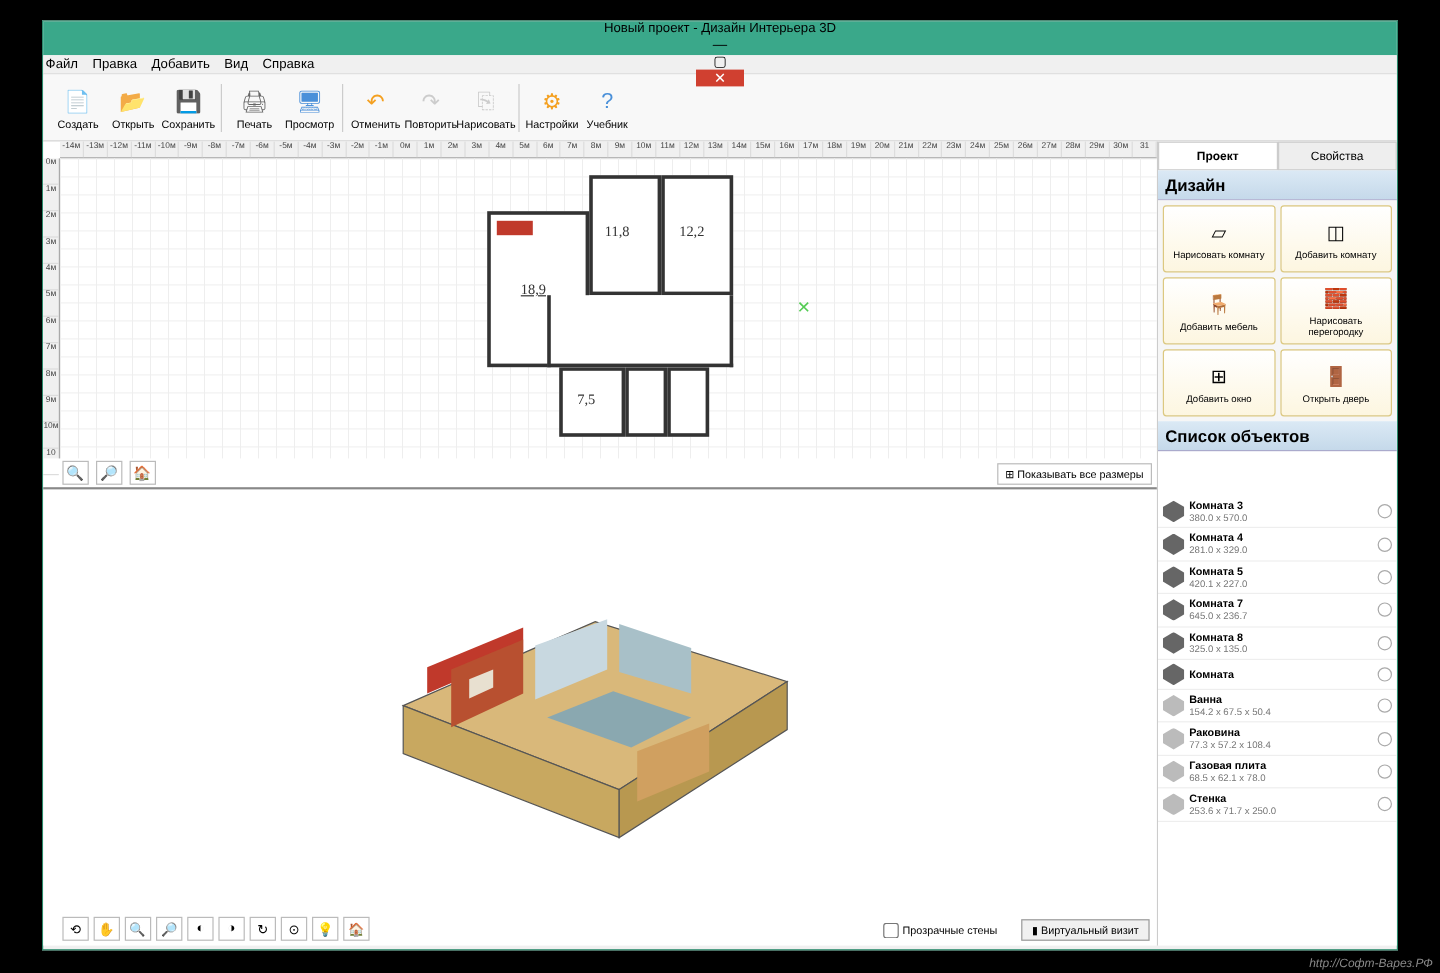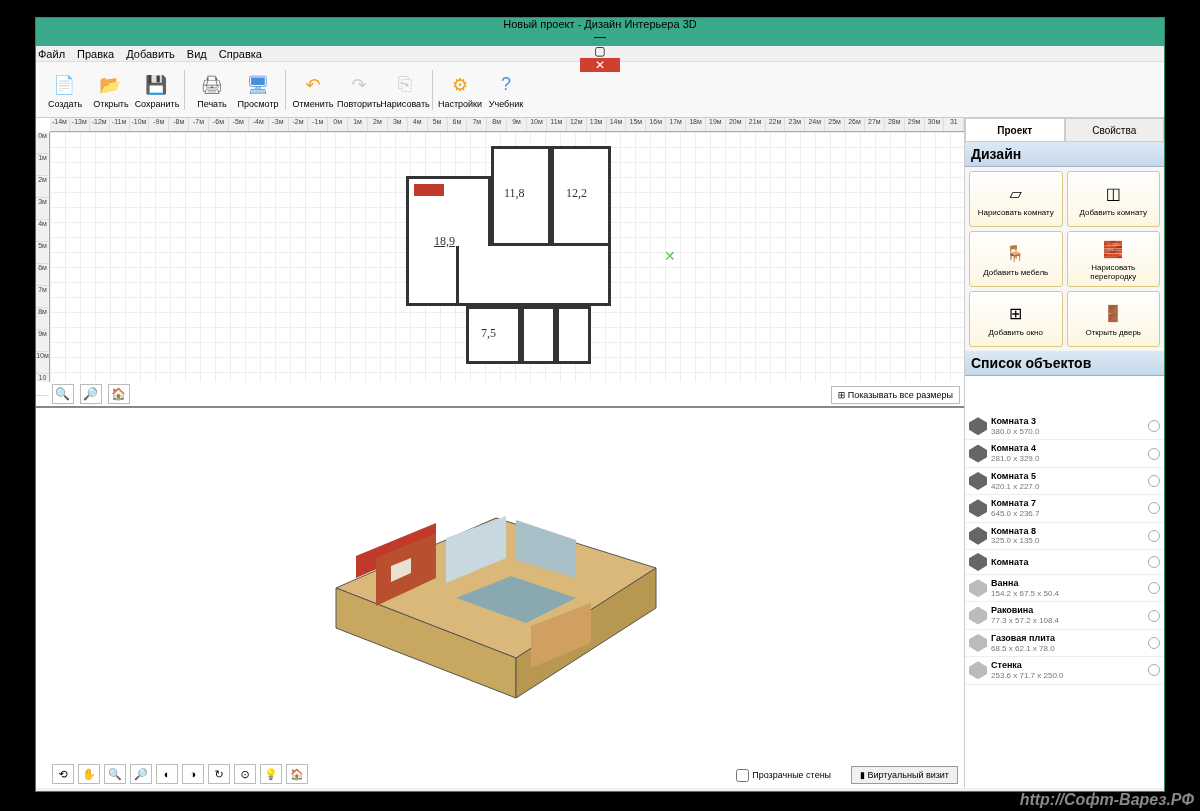--- a/index.html
+++ b/index.html
@@ -46,21 +46,21 @@
 .design-btn { height: 56px; background: linear-gradient(#fff,#fdf6e0); border: 1px solid #dcc880; border-radius: 3px; display: flex; flex-direction: column; align-items: center; justify-content: center; font-size: 8px; cursor: pointer; text-align: center; padding: 2px; }
 .design-btn .dicon { width: 24px; height: 24px; display: flex; align-items: center; justify-content: center; font-size: 16px; margin-bottom: 2px; }
 .obj-list { flex: 1; overflow-y: auto; font-size: 9px; margin-top: 37px; }
 .obj-item { display: flex; align-items: center; padding: 3px 4px; border-bottom: 1px solid #eee; cursor: pointer; }
 .obj-item .oicon { width: 18px; height: 18px; background: #666; margin-right: 4px; clip-path: polygon(50% 0, 100% 30%, 100% 70%, 50% 100%, 0 70%, 0 30%); }
 .obj-item .oicon.light { background: #bbb; }
 .obj-item .otext { flex: 1; line-height: 1.2; }
 .obj-item .otext .oname { font-weight: bold; }
 .obj-item .otext .osize { color: #777; font-size: 8px; }
 .obj-item .eye { width: 12px; height: 12px; border: 1px solid #aaa; border-radius: 50%; }
-.watermark { position: absolute; bottom: 2px; right: 6px; color: #888; font-size: 16px; font-style: italic; font-weight: bold; }
+.watermark { position: absolute; bottom: 2px; right: 6px; color: #888; font-size: 10px; font-style: italic; }
 </style>
 </head>
 <body>
 
 <div class="window">
   <div class="titlebar">
     <div class="app-icon"></div>
     <div class="title">Новый проект - Дизайн Интерьера 3D</div>
     <div class="winbtn">—</div>
     <div class="winbtn">▢</div>

